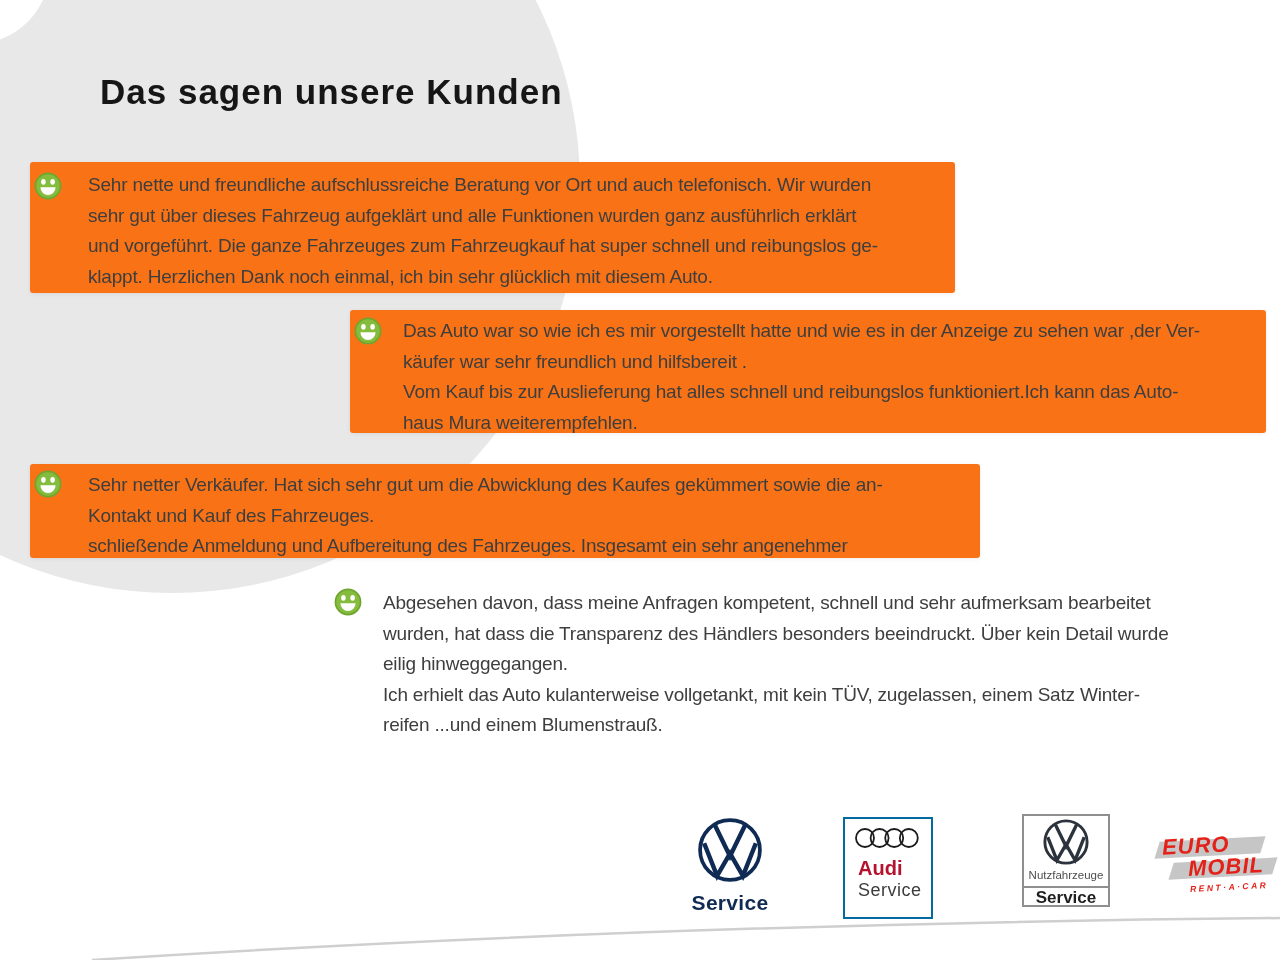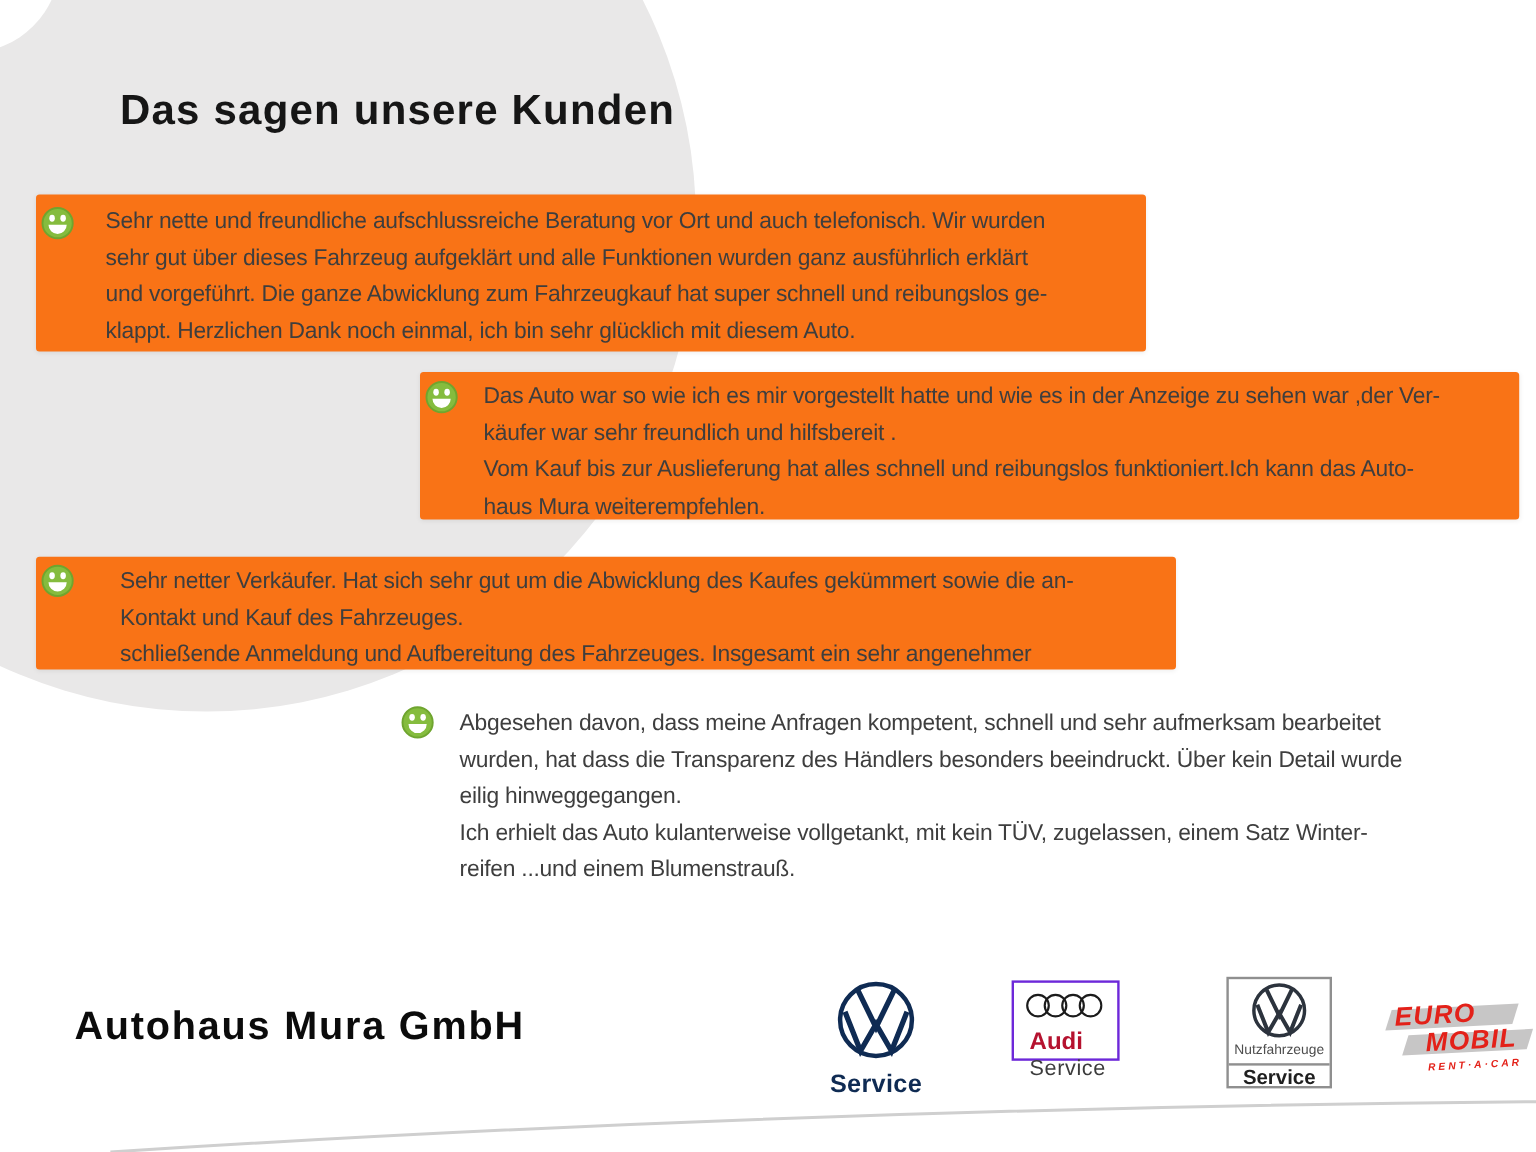--- a/index.html
+++ b/index.html
@@ -14,31 +14,31 @@
   .smiley{position:absolute;width:28px;height:28px;}
   .lines{position:absolute;font-size:19px;line-height:30.5px;color:#3e3e3e;
          letter-spacing:-0.2px;}
   .line{white-space:nowrap;}
   
   #t1{left:30px;top:162px;width:925px;height:131px;}
   #t1 .smiley{left:4px;top:10px;}  #t1 .lines{left:58px;top:8px;}
   #t2{left:330px;top:310px;width:916px;height:123px;margin-left:20px;}
   #t2 .smiley{left:4px;top:7px;}   #t2 .lines{left:53px;top:6px;}
   #t3{left:30px;top:464px;width:950px;height:94px;}
-  #t3 .smiley{left:4px;top:6px;}   #t3 .lines{left:70px;top:6px;}
+  #t3 .smiley{left:4px;top:6px;}   #t3 .lines{left:58px;top:6px;}
   #t4{left:330px;top:582px;width:916px;height:162px;}
   #t4 .smiley{left:4px;top:6px;}   #t4 .lines{left:53px;top:6px;}
   
   .company{position:absolute;left:62px;top:836px;z-index:3;
            font-size:33px;font-weight:700;letter-spacing:1.5px;color:#0b0b0b;}
   .vw-service{position:absolute;left:684px;top:816px;width:92px;z-index:3;text-align:center;}
   .vw-service .lbl{margin-top:3px;font-size:21px;font-weight:600;
                    color:var(--vw-navy,#0f2b53);letter-spacing:0.3px;}
-  .audi-box{position:absolute;left:843px;top:817px;width:90px;height:67px;z-index:3;
-            border:2px solid #6d28d9;background:#fff;box-sizing:border-box;}
+  .audi-box{position:absolute;left:843px;top:817px;width:90px;height:102px;z-index:3;
+            border:2px solid #0369a1;background:#fff;box-sizing:border-box;}
   .audi-rings{position:absolute;left:10px;top:8px;}
   .audi-brand{position:absolute;left:13px;top:38px;font-size:20px;font-weight:700;
               color:var(--audi-red,#b5122f);}
   .audi-label{position:absolute;left:13px;top:61px;font-size:18px;color:#3c3c3c;
               letter-spacing:0.5px;}
   .nfz-box{position:absolute;left:1022px;top:814px;width:88px;height:93px;z-index:3;
            border:2px solid #8f8f8f;background:#fff;box-sizing:border-box;text-align:center;}
   .nfz-box .mark{margin-top:2px;}
   .nfz-brand{position:absolute;left:0;width:100%;top:53px;font-size:11.5px;color:#4e4e4e;}
   .nfz-div{position:absolute;left:0;width:100%;top:70px;border-top:2px solid #8f8f8f;}
@@ -72,21 +72,21 @@
   <div class="card" id="t1">
     <svg class="smiley" viewBox="0 0 28 28">
       <circle cx="14" cy="14" r="12.6" style="fill:var(--smiley-green,#85bc3e);stroke:var(--smiley-dark,#6fa52f)" stroke-width="1.6"></circle>
       <ellipse cx="9.4" cy="9.8" rx="2.3" ry="2.9" fill="#fff"></ellipse>
       <ellipse cx="18.6" cy="9.8" rx="2.3" ry="2.9" fill="#fff"></ellipse>
       <path d="M6.4 15.3 h15.2 a7.6 7.6 0 0 1 -15.2 0 z" fill="#fff"></path>
     </svg>
     <div class="lines">
       <div class="line">Sehr nette und freundliche aufschlussreiche Beratung vor Ort und auch telefonisch. Wir wurden</div>
       <div class="line">sehr gut über dieses Fahrzeug aufgeklärt und alle Funktionen wurden ganz ausführlich erklärt</div>
-      <div class="line">und vorgeführt. Die ganze Abwicklung zum Fahrzeugkauf hat super schnell und reibungslos ge-</div>
+      <div class="line">und vorgeführt. Die ganze Fahrzeuges zum Fahrzeugkauf hat super schnell und reibungslos ge-</div>
       <div class="line">klappt. Herzlichen Dank noch einmal, ich bin sehr glücklich mit diesem Auto.</div>
     </div>
   </div>
 
   <div class="card" id="t2">
     <svg class="smiley" viewBox="0 0 28 28">
       <circle cx="14" cy="14" r="12.6" style="fill:var(--smiley-green,#85bc3e);stroke:var(--smiley-dark,#6fa52f)" stroke-width="1.6"></circle>
       <ellipse cx="9.4" cy="9.8" rx="2.3" ry="2.9" fill="#fff"></ellipse>
       <ellipse cx="18.6" cy="9.8" rx="2.3" ry="2.9" fill="#fff"></ellipse>
       <path d="M6.4 15.3 h15.2 a7.6 7.6 0 0 1 -15.2 0 z" fill="#fff"></path>
@@ -122,21 +122,20 @@
     </svg>
     <div class="lines">
       <div class="line">Abgesehen davon, dass meine Anfragen kompetent, schnell und sehr aufmerksam bearbeitet</div>
       <div class="line">wurden, hat dass die Transparenz des Händlers besonders beeindruckt. Über kein Detail wurde</div>
       <div class="line">eilig hinweggegangen.</div>
       <div class="line">Ich erhielt das Auto kulanterweise vollgetankt, mit kein TÜV, zugelassen, einem Satz Winter-</div>
       <div class="line">reifen ...und einem Blumenstrauß.</div>
     </div>
   </div>
 
-  <div class="company">Autohaus Mura GmbH</div>
 
   <div class="vw-service">
     <svg width="68" height="68" viewBox="-50 -50 100 100">
       <circle r="44" fill="none" stroke-width="5.5" style="stroke:var(--vw-navy,#0f2b53)"></circle>
       <path d="M-22 -36 L0 9 L22 -36" fill="none" stroke-width="6.5" style="stroke:var(--vw-navy,#0f2b53)"></path>
       <path d="M-38 -10 L-19 38 L0 5 L19 38 L38 -10" fill="none" stroke-width="6.5" style="stroke:var(--vw-navy,#0f2b53)"></path>
     </svg>
     <div class="lbl">Service</div>
   </div>
 

